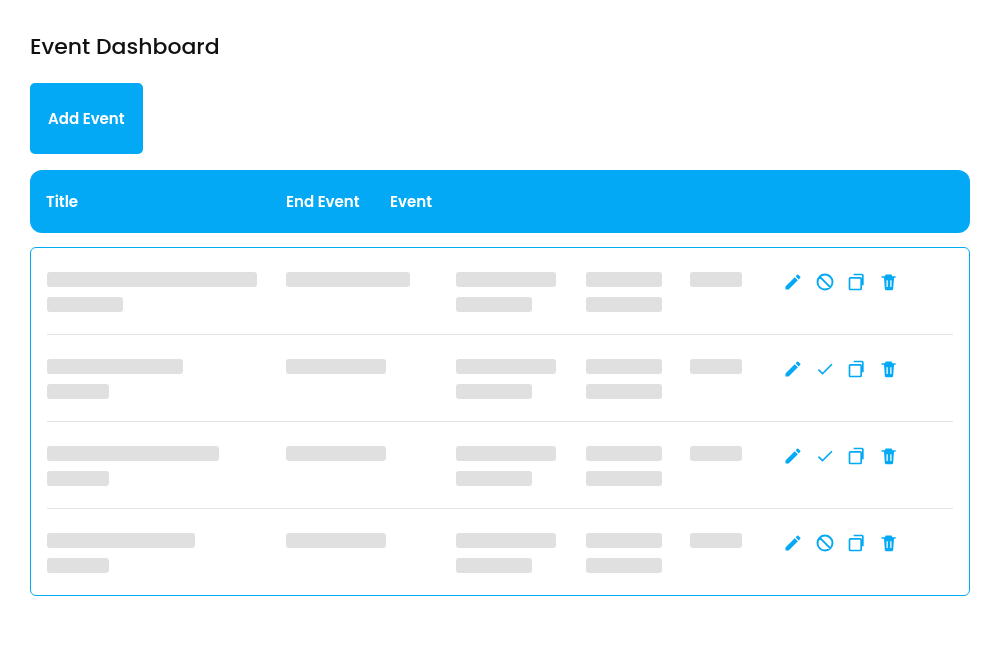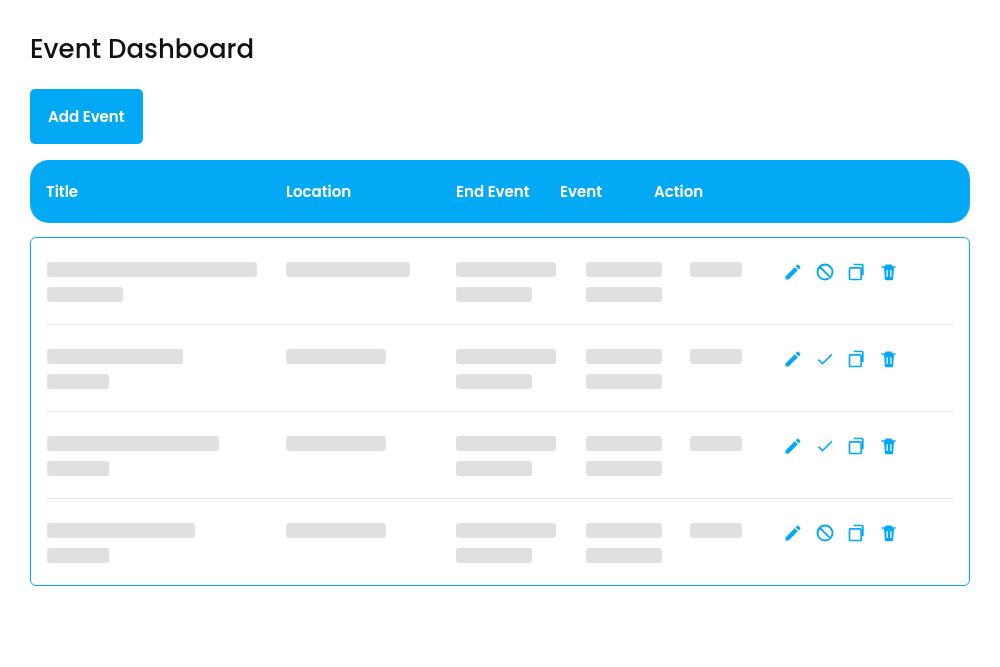--- a/index.html
+++ b/index.html
@@ -7,45 +7,45 @@
       padding: 0;
       box-sizing: border-box;
     }
     body {
       font-family: 'Poppins', -apple-system, BlinkMacSystemFont, 'Segoe UI', sans-serif;
       background: #fff;
       padding: 30px;
       color: #111;
     }
     .page-title {
-      font-size: 26px;
+      font-size: 22px;
       font-weight: 500;
       margin-bottom: 20px;
       color: #111;
     }
     .add-button {
       background: #03a9f4;
       color: #fff;
       border: none;
       border-radius: 5px;
-      padding: 16px 18px;
+      padding: 24px 18px;
       font-size: 15px;
       font-weight: 600;
       cursor: pointer;
       margin-bottom: 16px;
       font-family: inherit;
     }
     .table-wrapper {
       width: 940px;
     }
     .table-header {
       display: flex;
       background: #03a9f4;
       color: #fff;
-      border-radius: 19px;
+      border-radius: 12px;
       padding: 20px 16px;
       font-size: 15px;
       font-weight: 600;
     }
     .col-title    { width: 240px; padding-left: 0px; }
     .col-location { width: 170px; }
     .col-start    { width: 130px; }
     .col-end      { width: 104px; }
     .col-viewed   { width: 94px; }
     .col-action   { width: 170px; }
@@ -98,24 +98,22 @@
 
 
 
 <h1 class="page-title">Event Dashboard</h1>
 
 <button class="add-button">Add Event</button>
 
 <div class="table-wrapper">
   <div class="table-header">
     <div class="col-title">Title</div>
-    <div class="col-location">Location</div>
     <div class="col-end">End Event</div>
     <div class="col-viewed">Event</div>
-    <div class="col-action">Action</div>
   </div>
 
   <div class="table-body" id="table-body">
       <div class="table-row">
         <div class="col-title">
           <div class="placeholder-stack">
             <div class="ph" style="width:210px"></div>
             <div class="ph" style="width:76px"></div>
           </div>
         </div>

